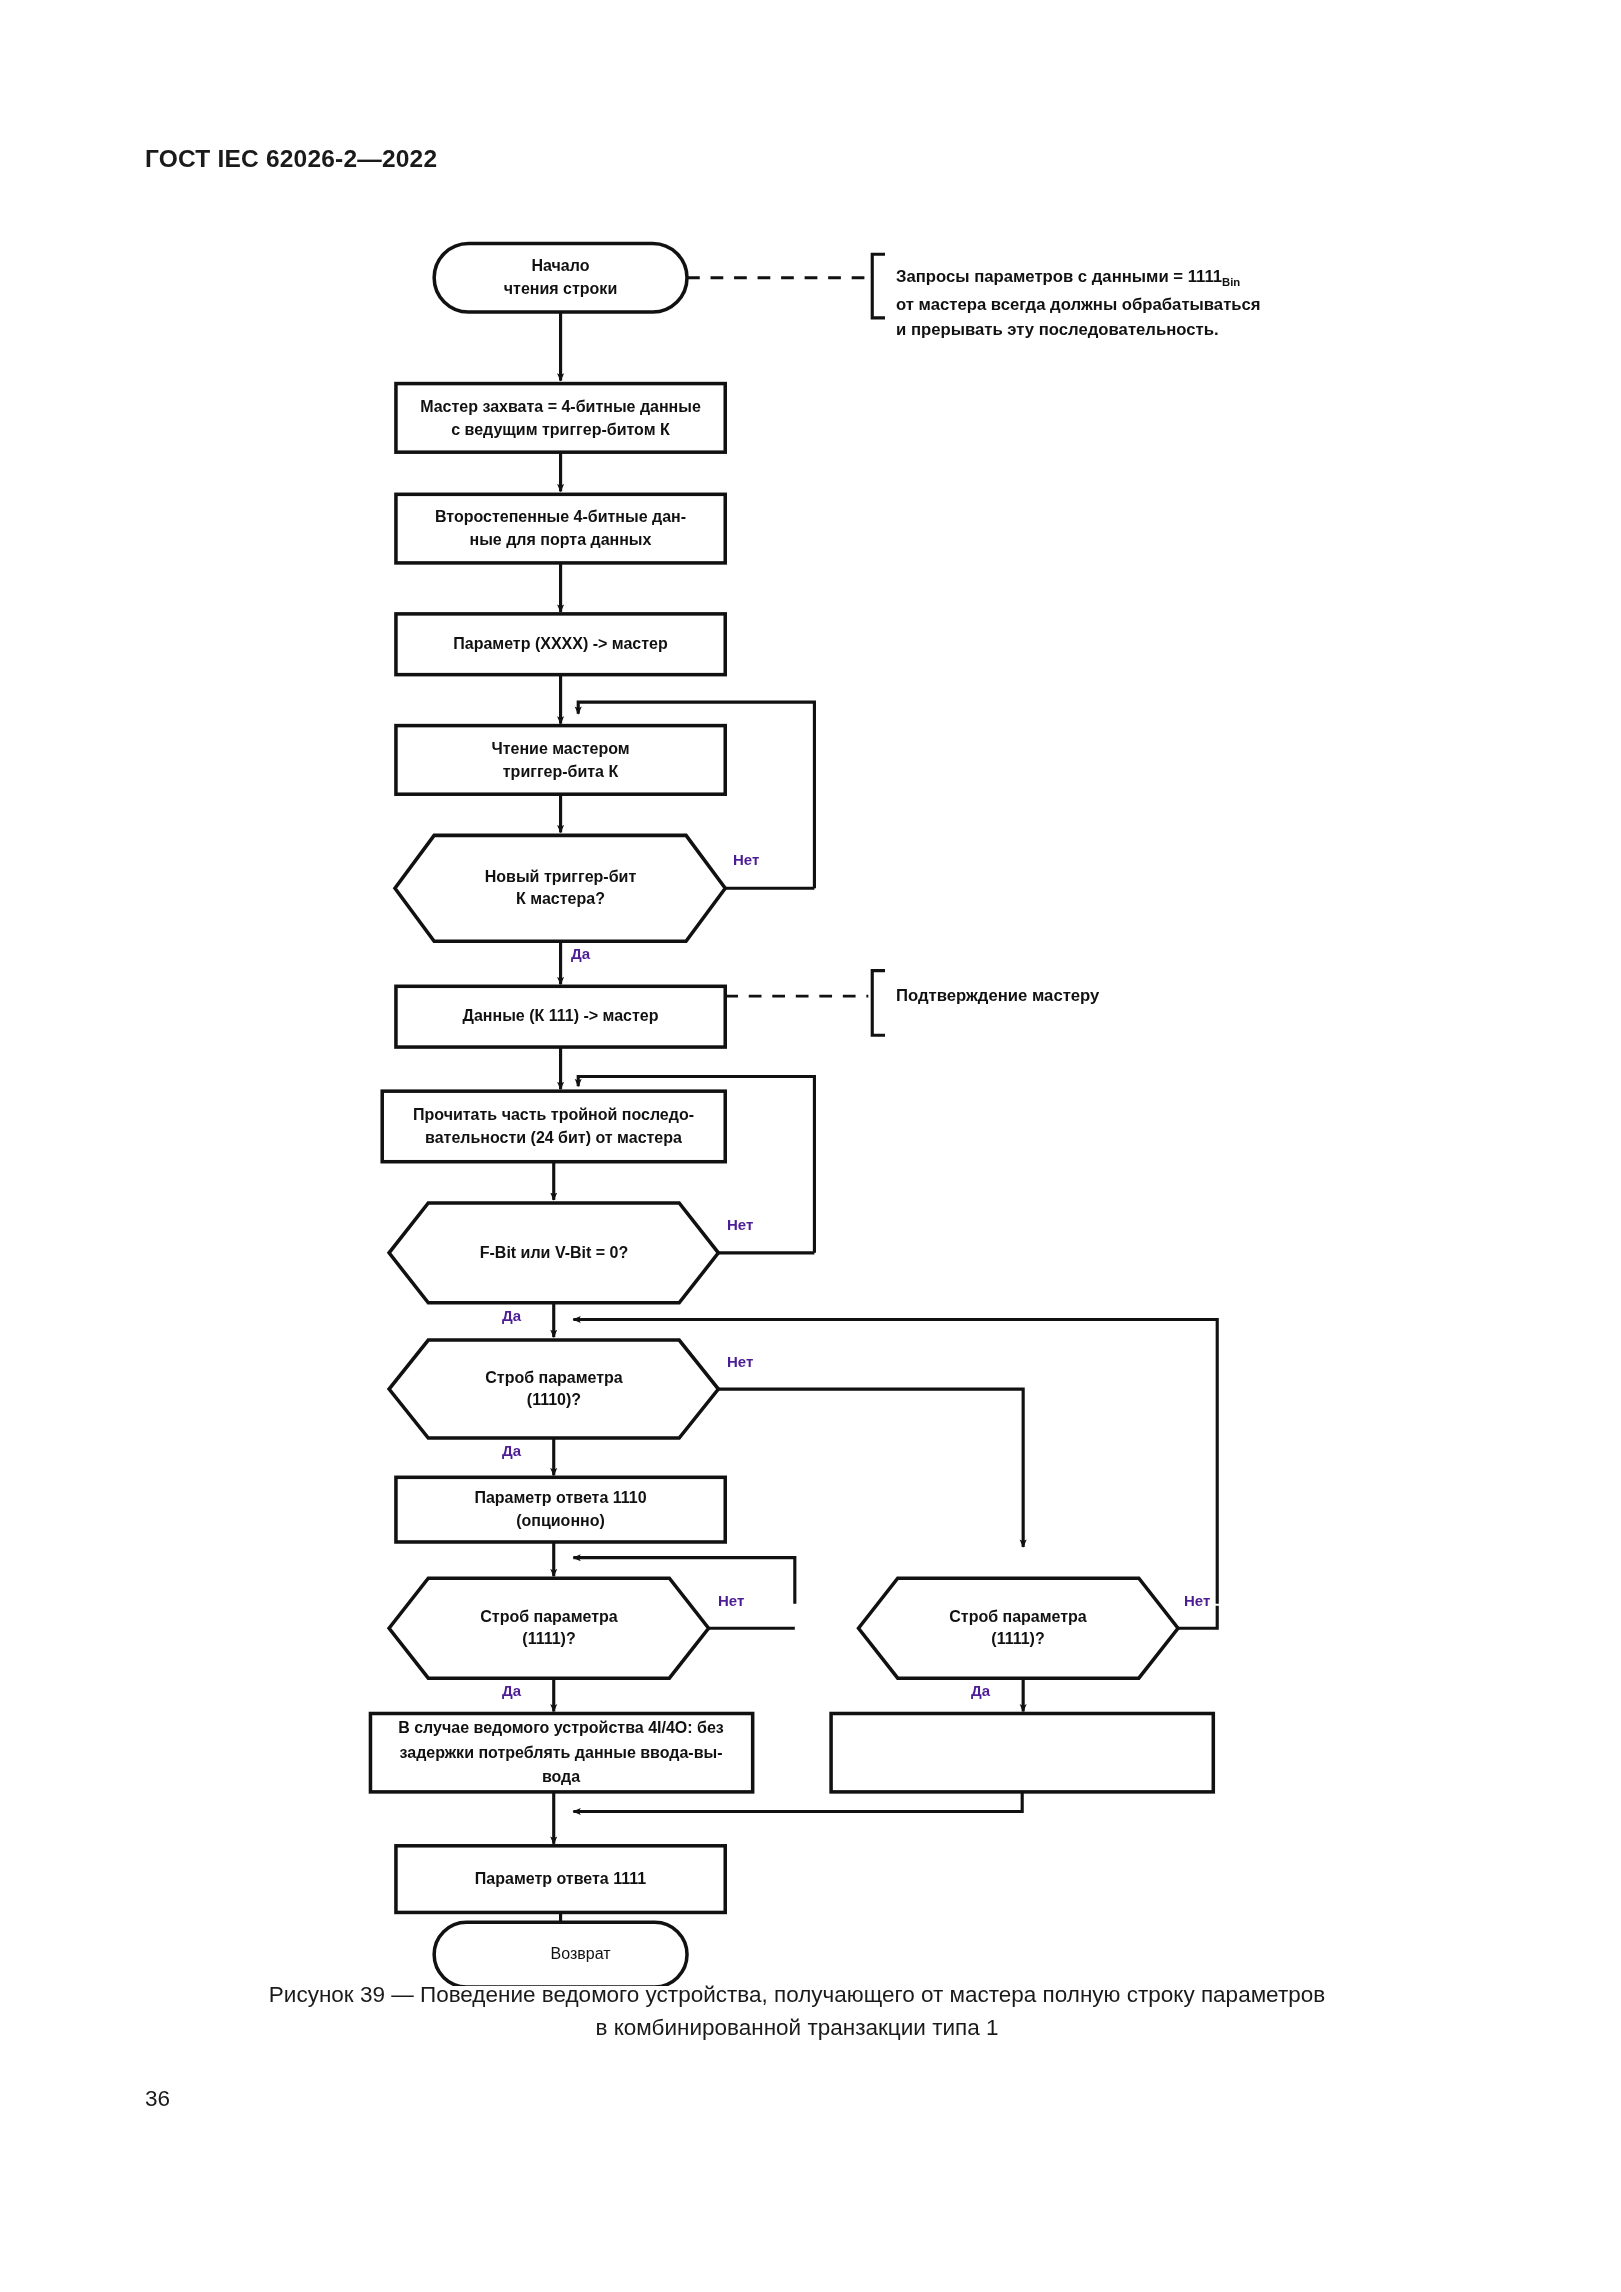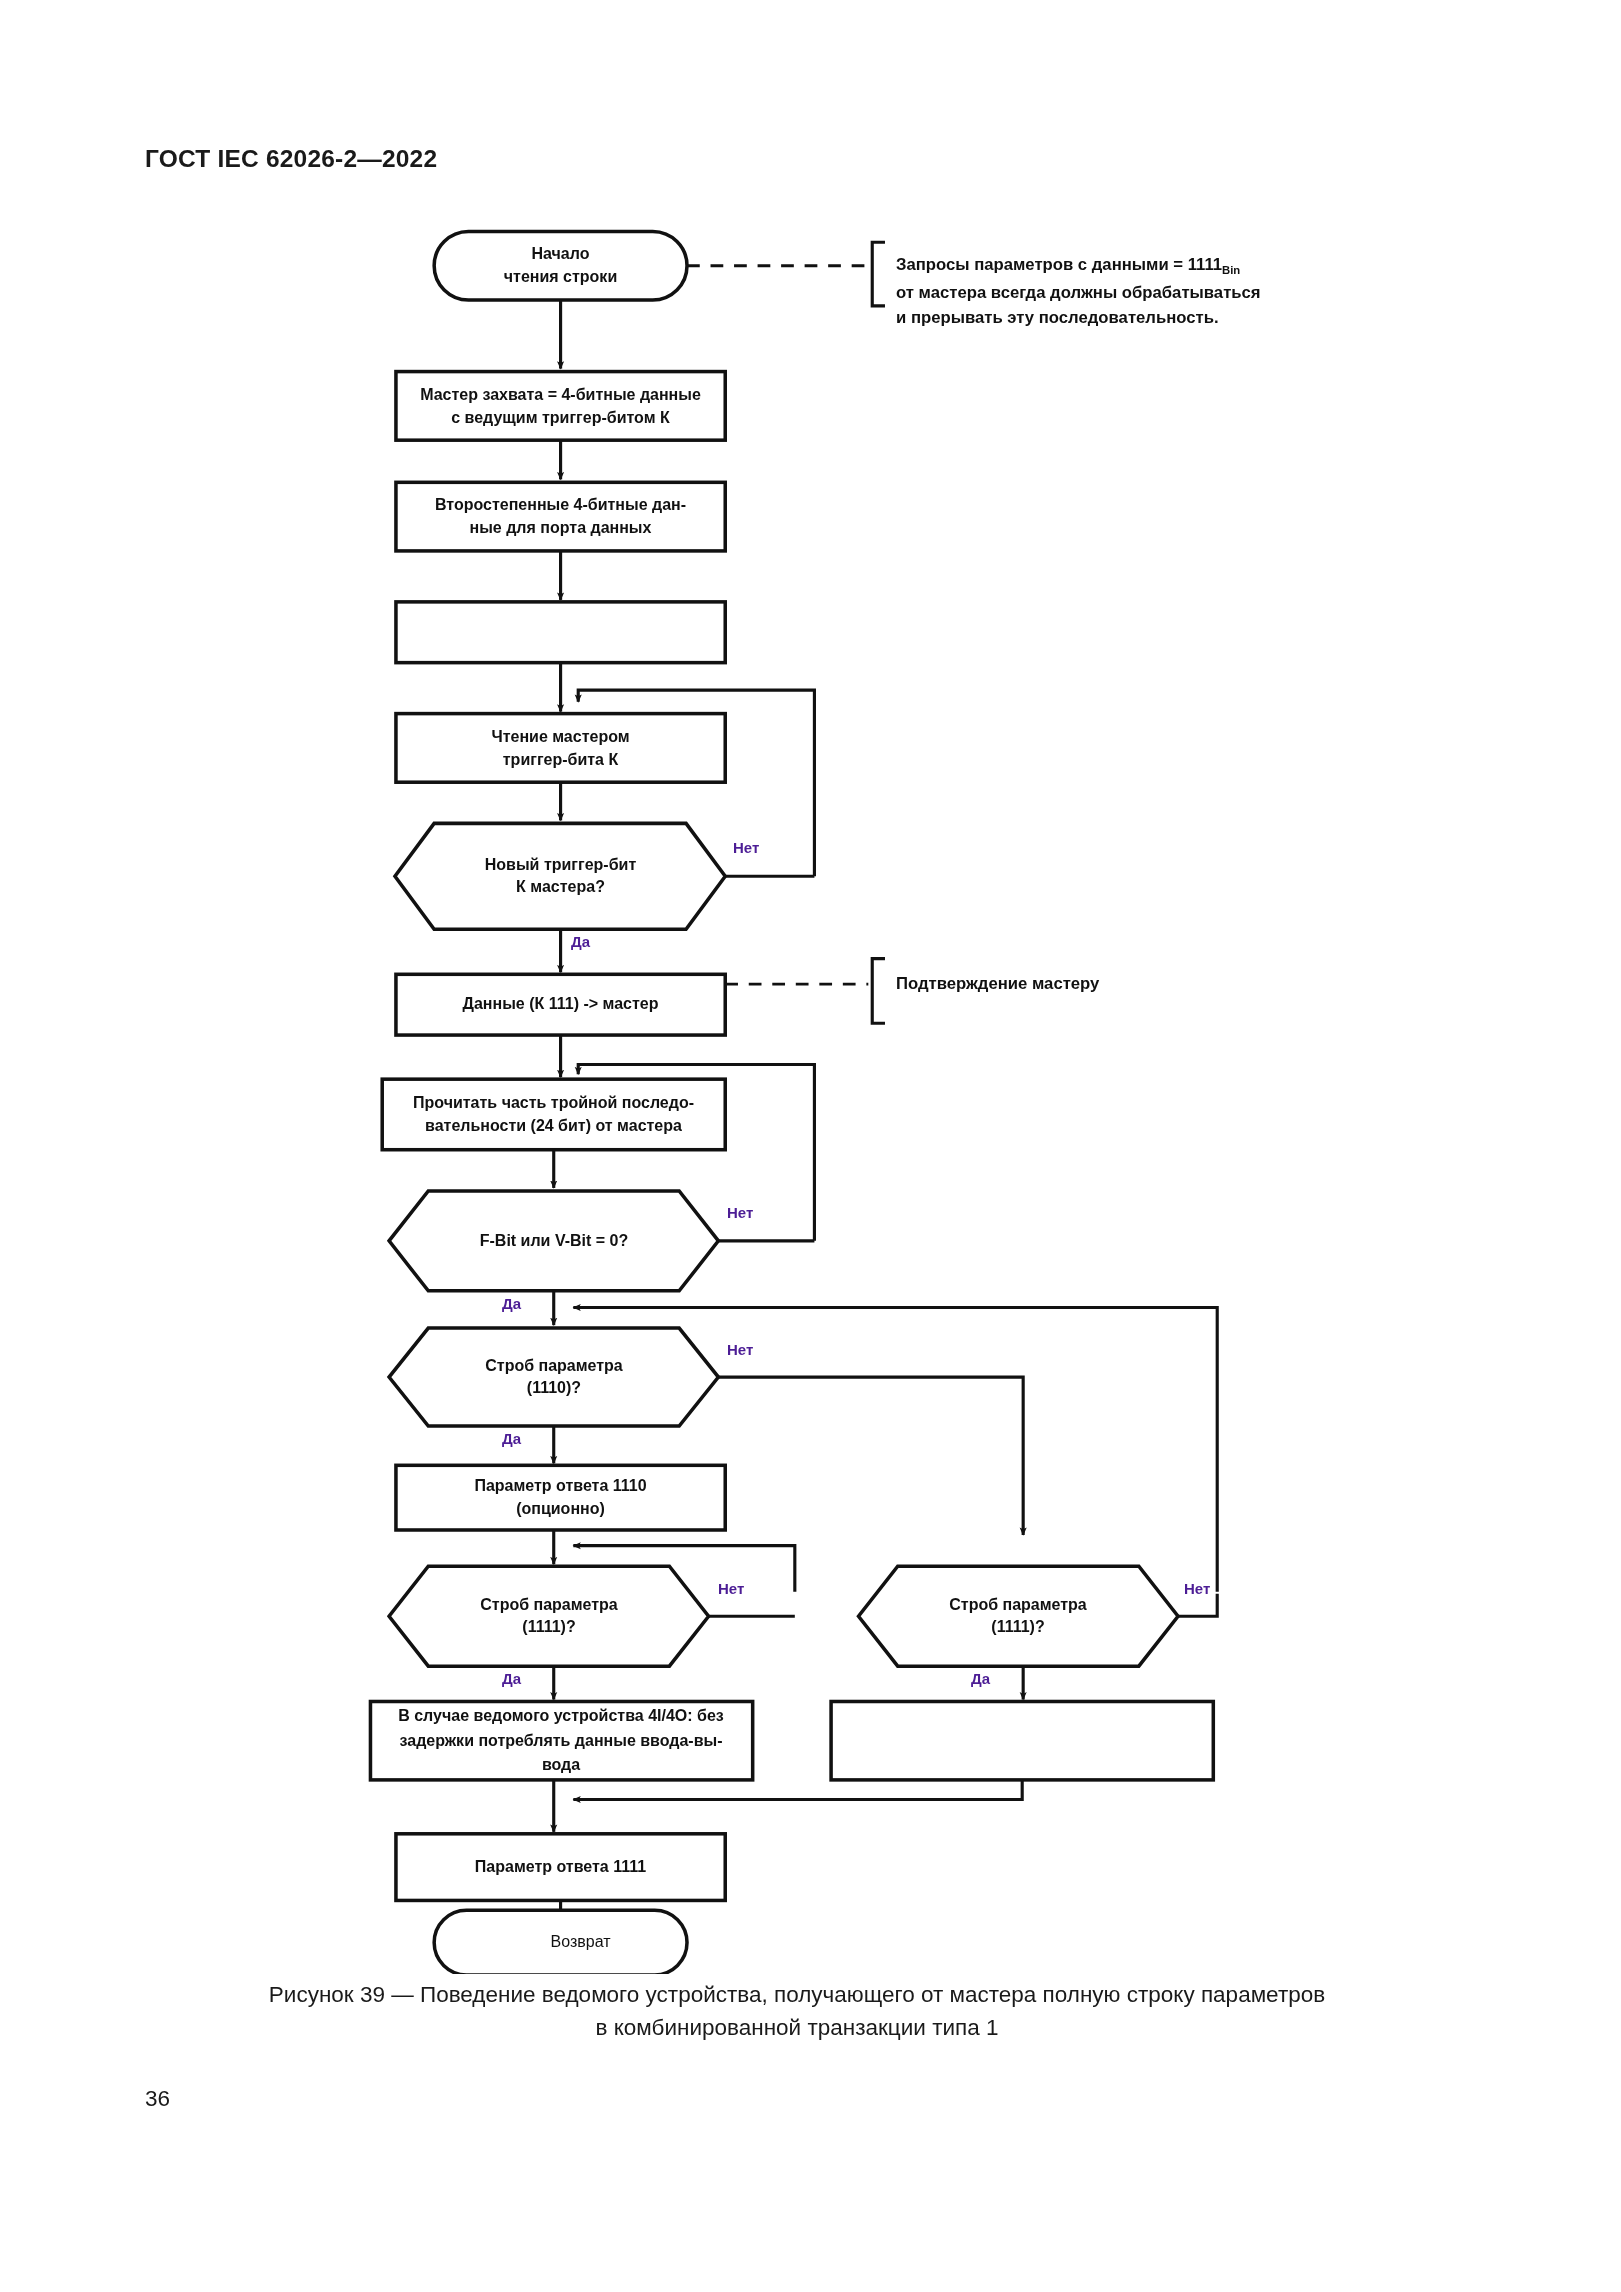--- a/index.html
+++ b/index.html
@@ -43,21 +43,21 @@
     top: 1978px;
     width: 1274px;
     text-align: center;
     font-size: 22.5px;
     line-height: 33px;
   }
   
   .flow {
     position: absolute;
     left: 0;
-    top: 4px;
+    top: 16px;
     width: 1306px;
     height: 1970px;
   }
   .flow svg {
     position: absolute;
     left: 0;
     top: 0;
     width: 1621px;
     height: 1970px;
   }
@@ -204,20 +204,21 @@
 
     <div class="node-label" style="left:434px; top:227px; width:253px; height:69px;">Начало
 чтения строки</div>
 
     <div class="node-label" style="left:396px; top:368px; width:329px; height:69px;">Мастер захвата = 4-битные данные
 с ведущим триггер-битом К</div>
 
     <div class="node-label" style="left:396px; top:478px; width:329px; height:69px;">Второстепенные 4-битные дан-
 ные для порта данных</div>
 
+    <div class="node-label" style="left:396px; top:598px; width:329px; height:61px;">Параметр (ХХХХ) -&gt; мастер</div>
 
     <div class="node-label" style="left:396px; top:710px; width:329px; height:69px;">Чтение мастером
 триггер-бита К</div>
 
     <div class="node-label" style="left:415px; top:819px; width:291px; height:106px;">Новый триггер-бит
 К мастера?</div>
 
     <div class="node-label" style="left:396px; top:970px; width:329px; height:61px;">Данные (К 111) -&gt; мастер</div>
 
     <div class="node-label" style="left:382px; top:1075px; width:343px; height:71px;">Прочитать часть тройной последо-

